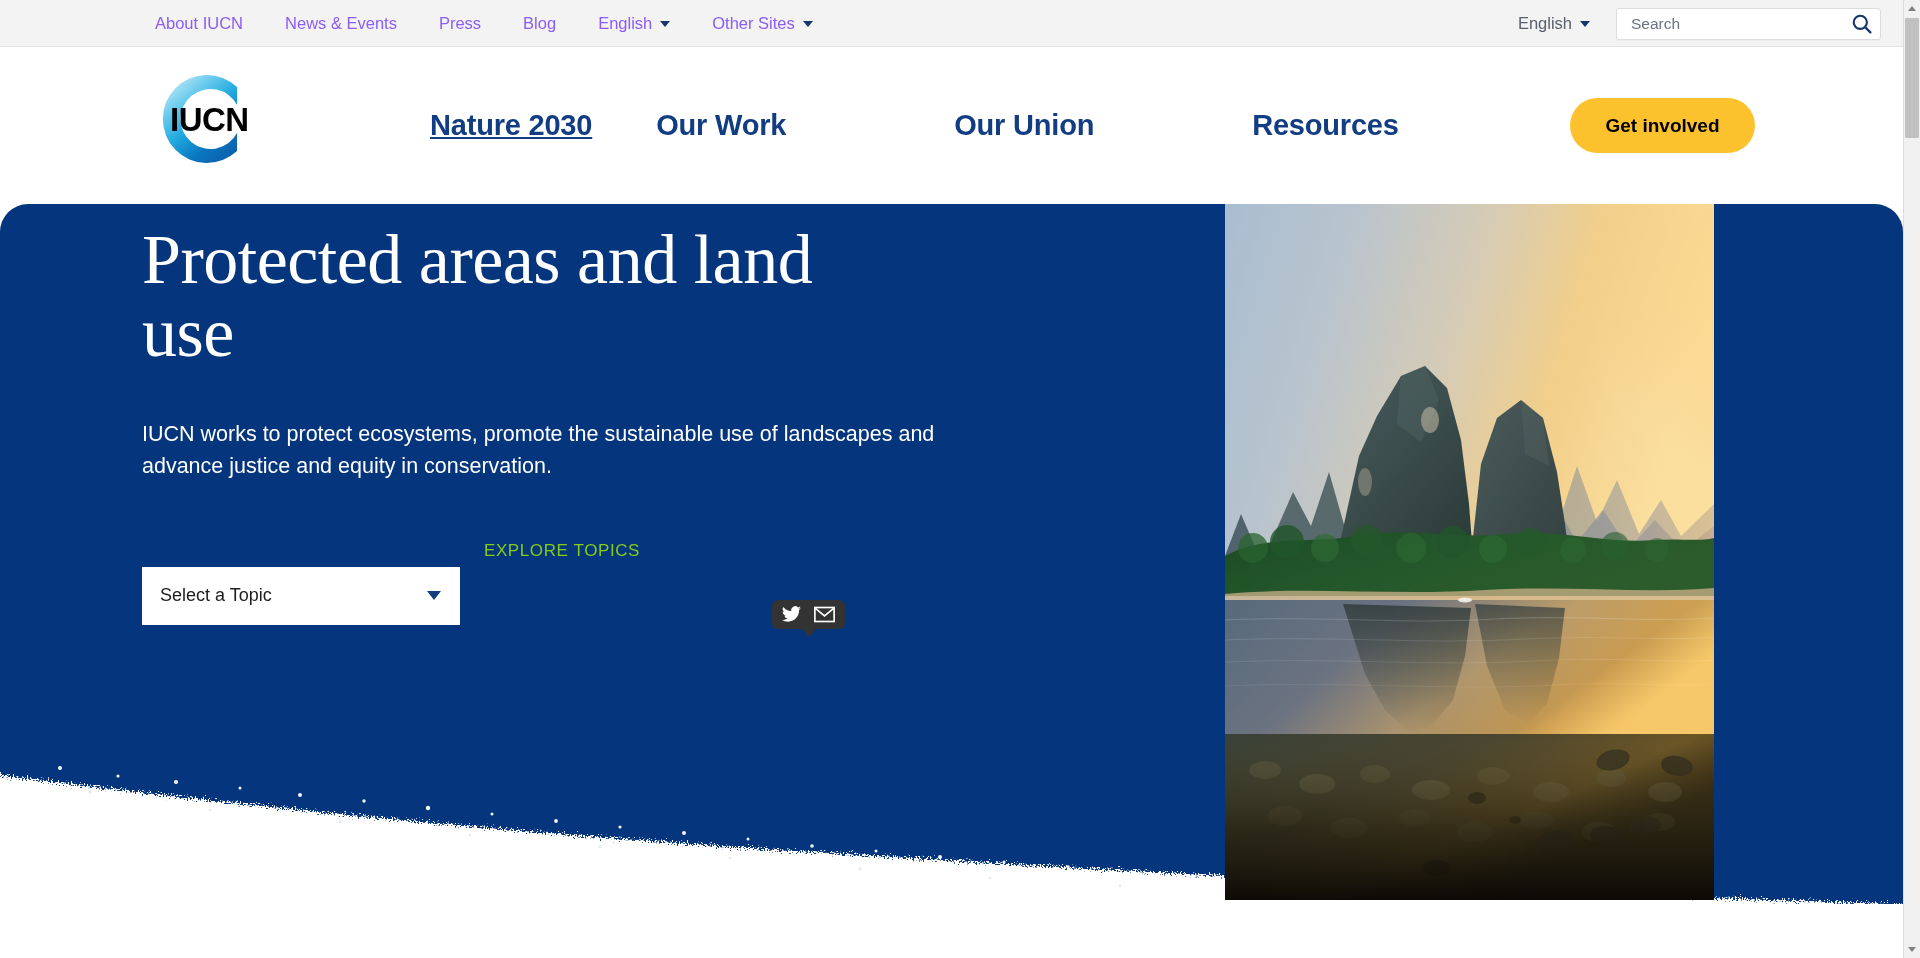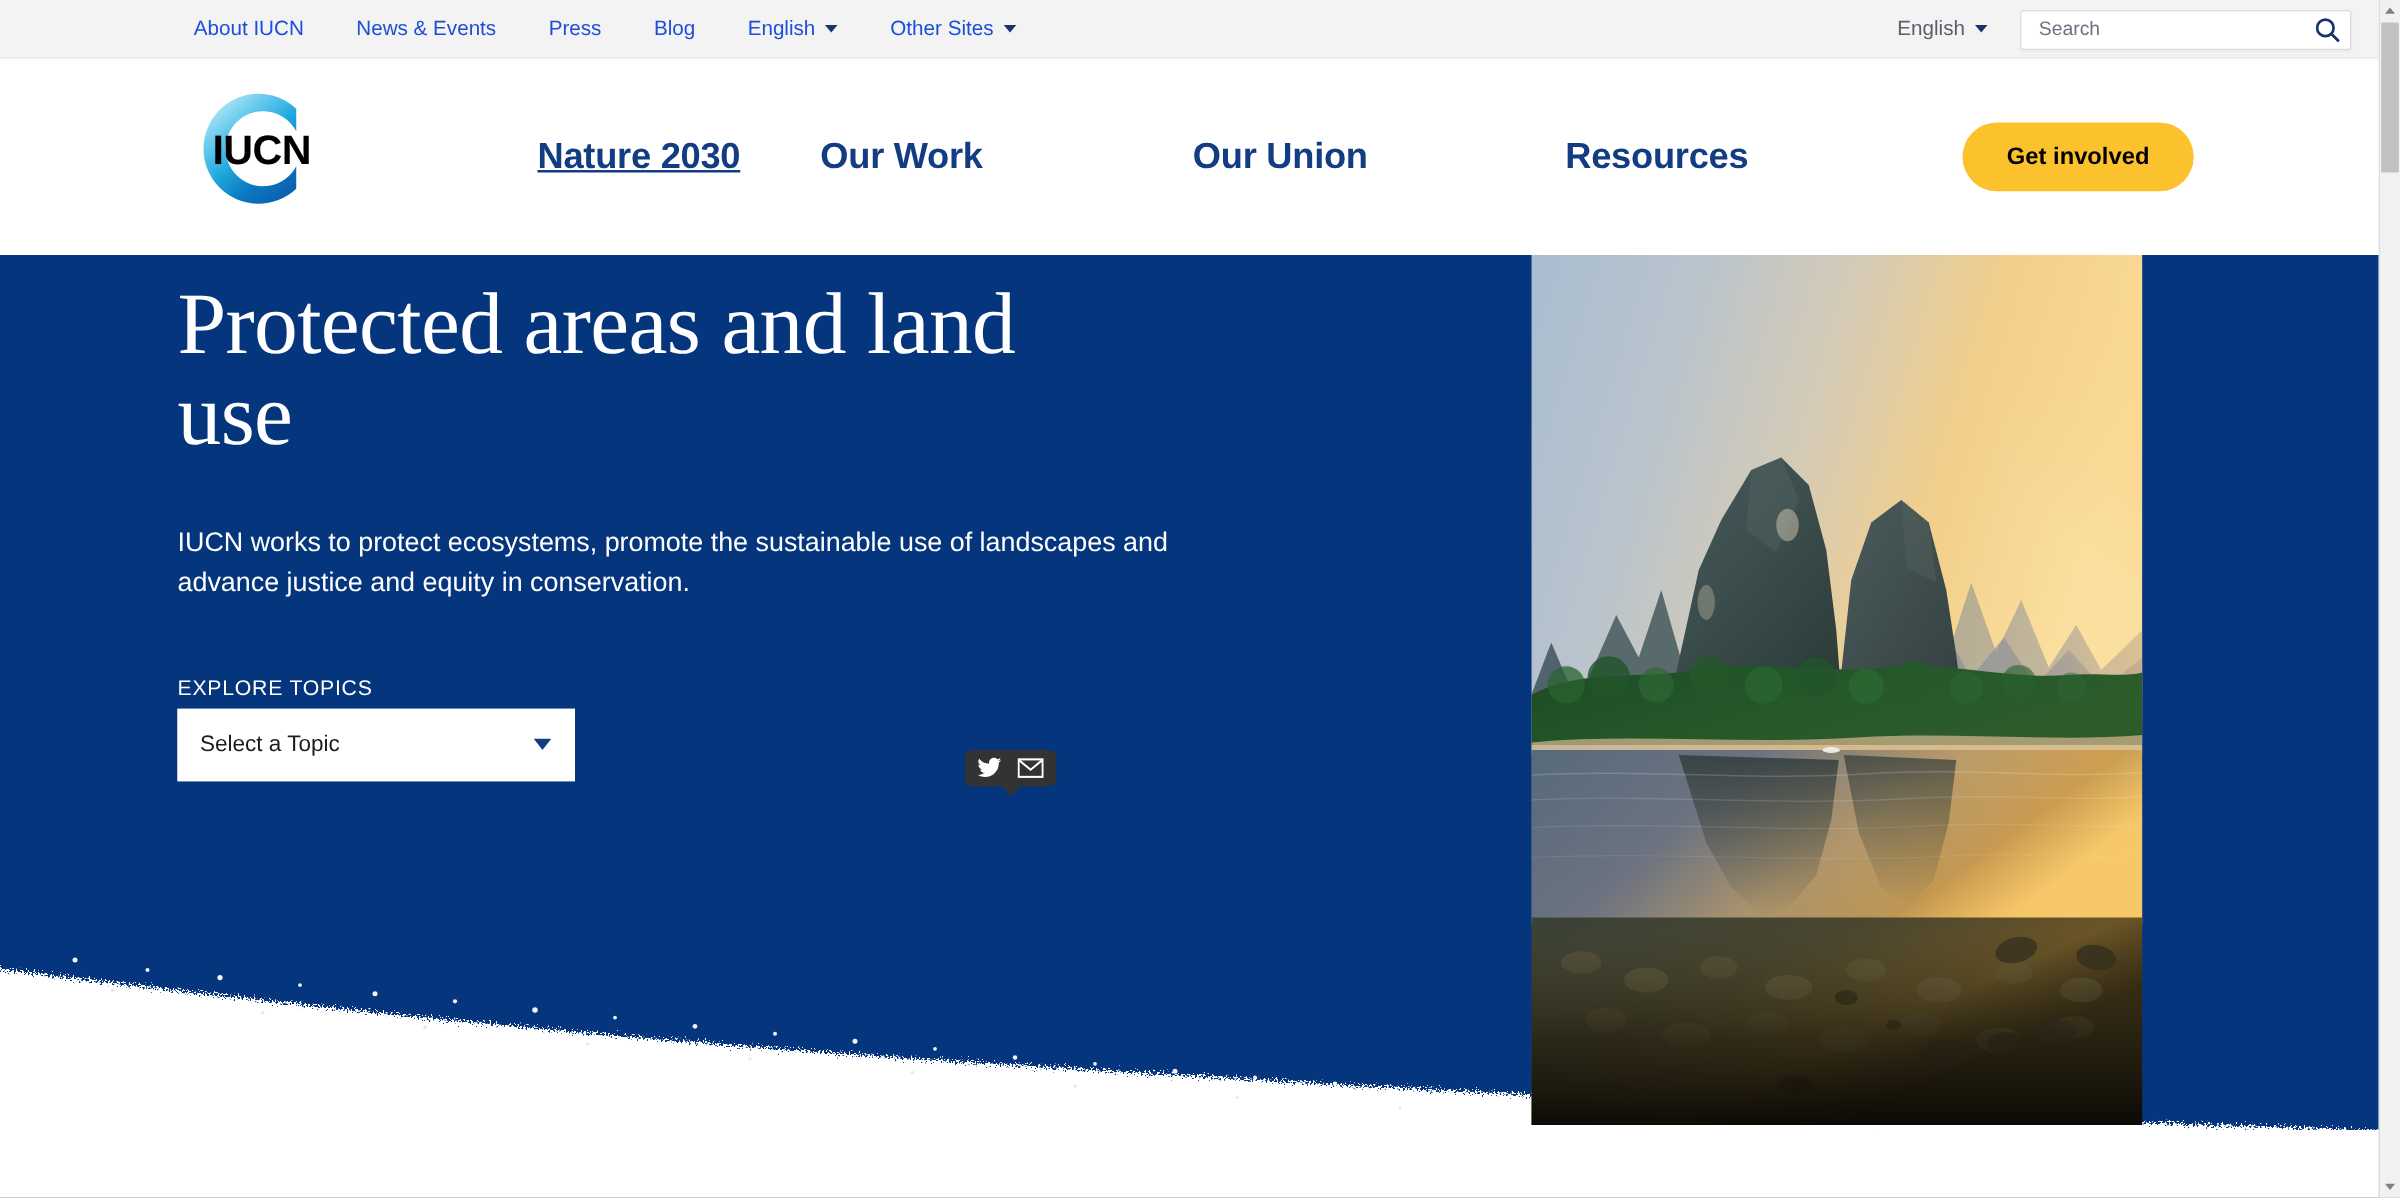--- a/index.html
+++ b/index.html
@@ -24,21 +24,21 @@
     align-items: center;
   }
   .utility-left {
     display: flex;
     align-items: center;
     margin-left: 155px;
     gap: 0px;
   }
   .utility-link {
     font-size: 16.5px;
-    color: #1d4ed8;
+    color: #8b5cf6;
     padding: 0 21px;
     white-space: nowrap;
     cursor: pointer;
     line-height: 1;
   }
   .utility-link:first-child { padding-left: 0; }
   .util-caret {
     display: inline-block;
     width: 0; height: 0;
     border-left: 5px solid transparent;
@@ -144,20 +144,21 @@
   }
 
   
   .hero {
     position: absolute;
     top: 204px; left: 0;
     width: 1903px;
     height: 754px;
     background: #05357d;
     overflow: hidden;
+    border-radius: 28px;
   }
   .hero-inner {
     position: absolute;
     left: 142px;
     top: 20px;
     width: 840px;
     z-index: 5;
   }
   .hero-title {
     font-family: "Liberation Serif", "DejaVu Serif", serif;
@@ -172,21 +173,22 @@
     margin-top: 48px;
     font-size: 21.5px;
     line-height: 1.52;
     color: #ffffff;
     max-width: 810px;
   }
   .explore-label {
     margin-top: 58px;
     font-size: 17px;
     letter-spacing: 0.6px;
-    color: #ffffff;
+    color: #84cc16;
+    text-align: center;
   }
   .topic-select {
     margin-top: 6px;
     width: 318px;
     height: 58px;
     background: #ffffff;
     border: 1px solid #ffffff;
     display: flex;
     align-items: center;
     justify-content: space-between;

